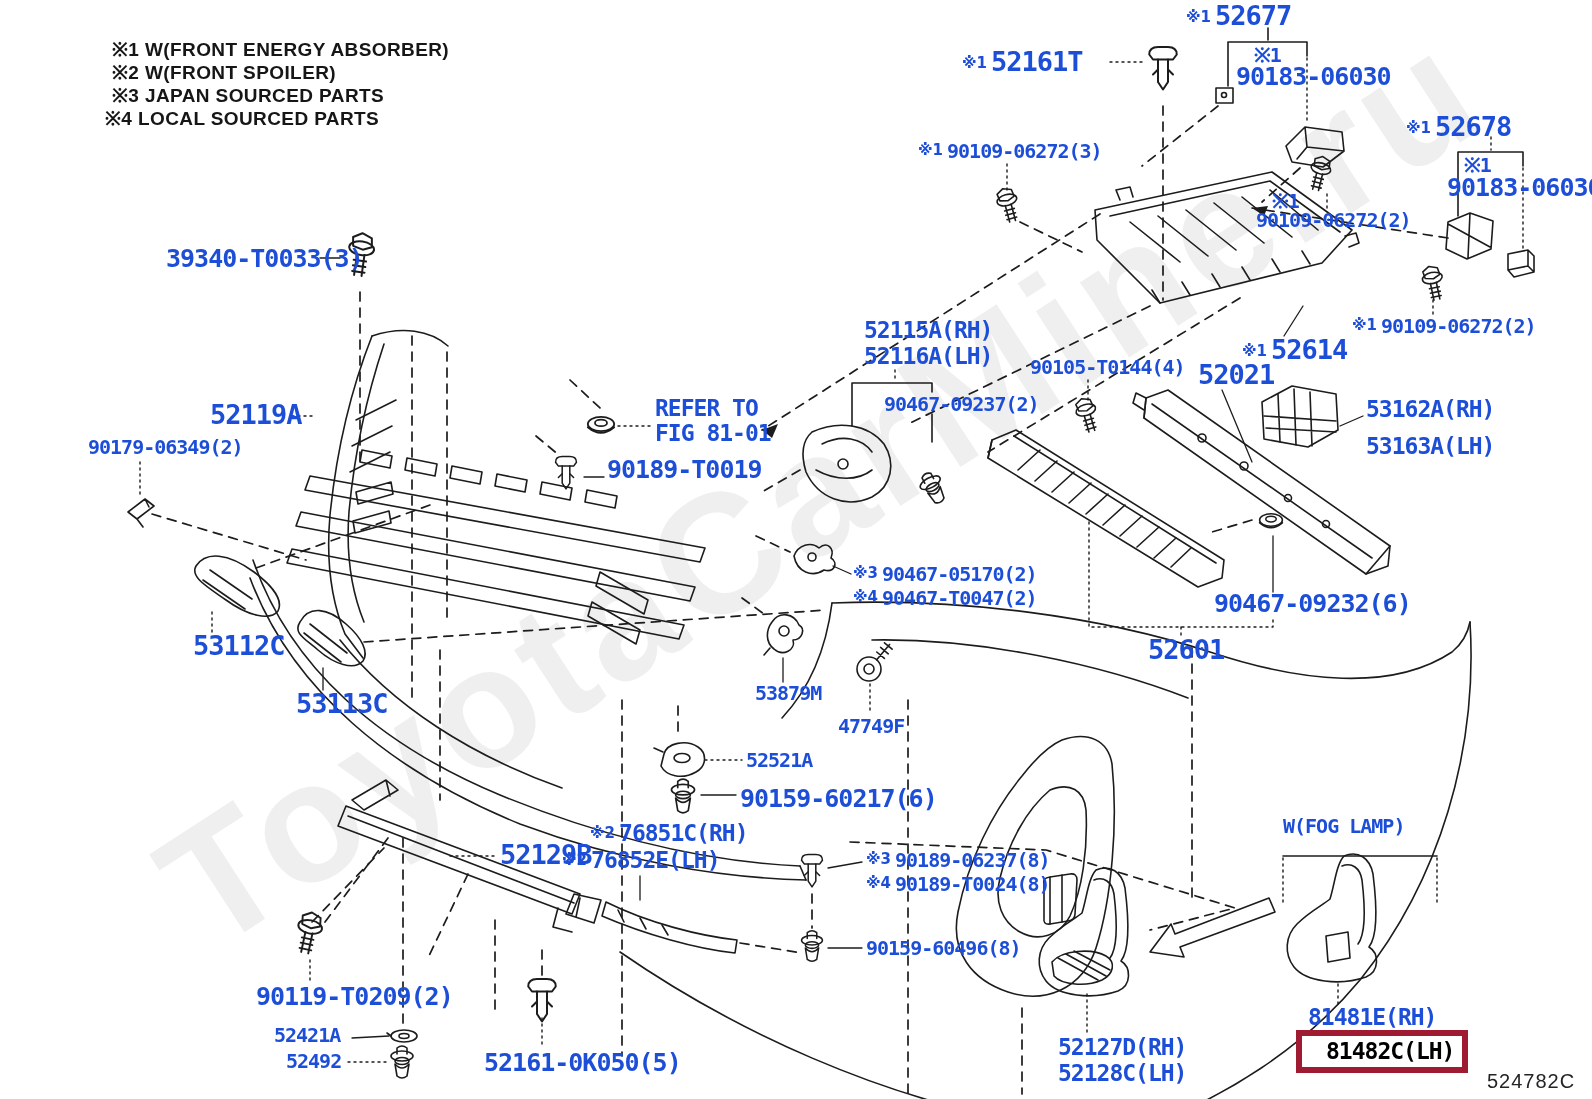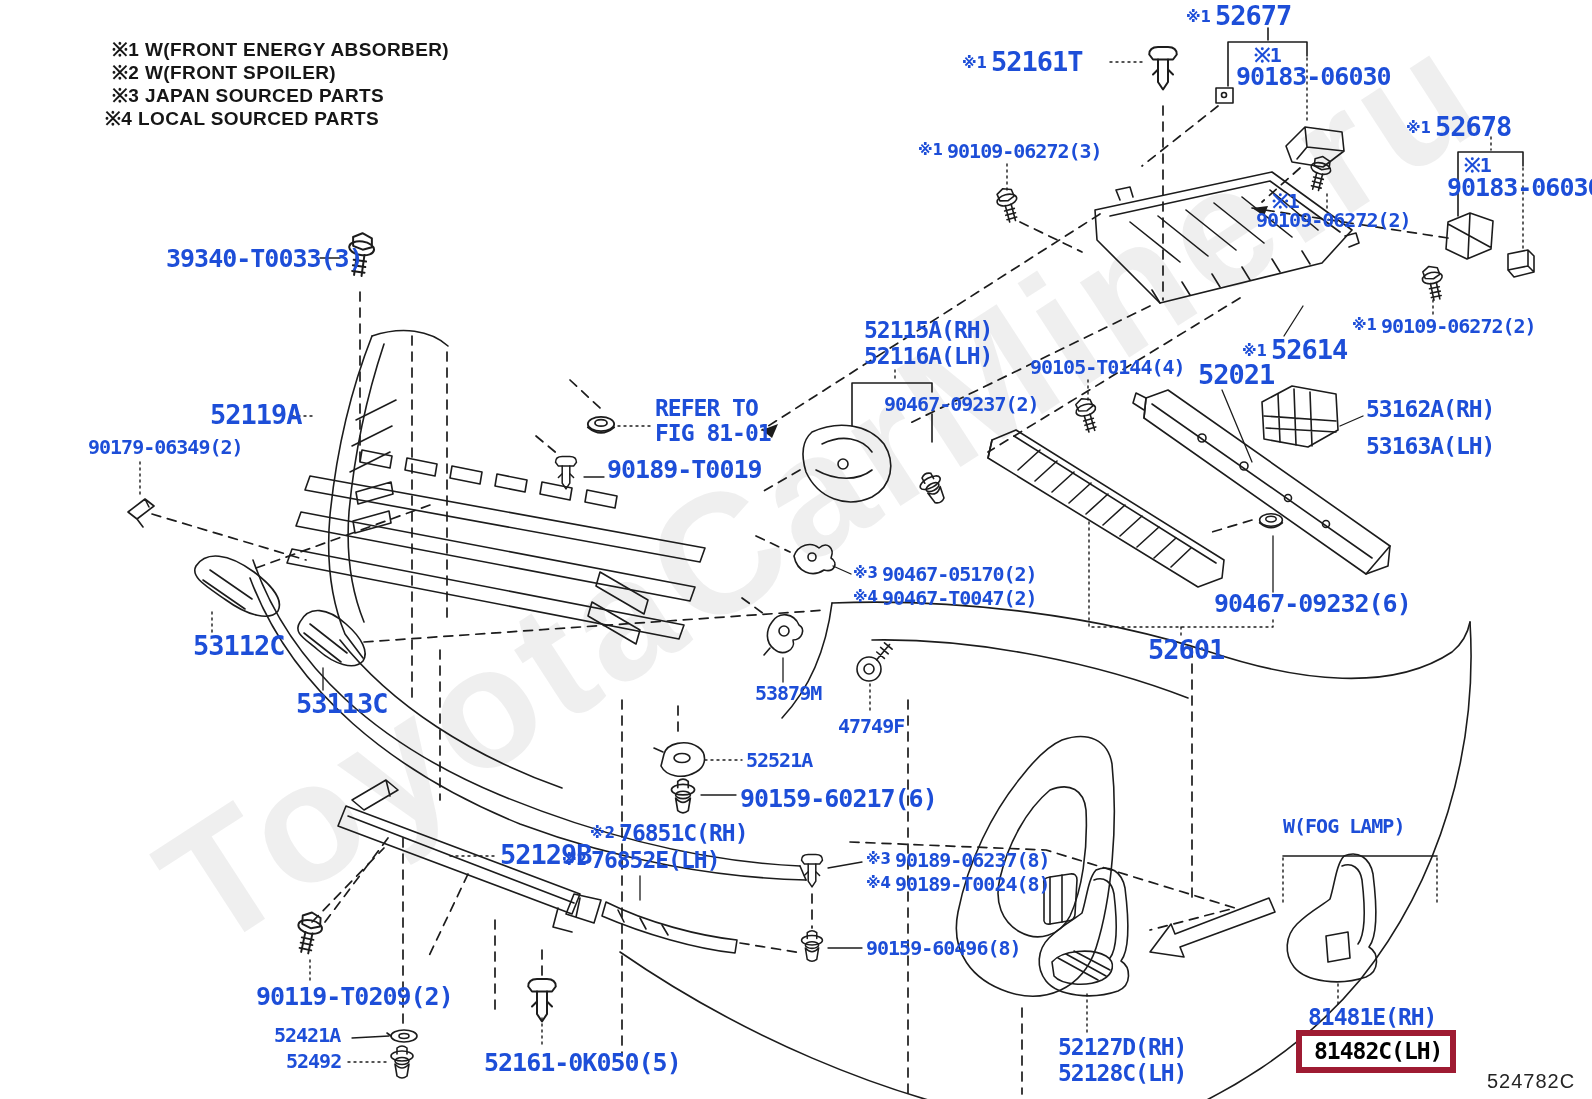--- a/index.html
+++ b/index.html
@@ -17,21 +17,21 @@
   svg.art .ah{fill:#1c1c1c;stroke:none}
   .lbl{position:absolute;z-index:3;color:#1d4ed8;font-weight:700;white-space:nowrap;
        letter-spacing:-1px;line-height:1.05}
   .l27{font-size:27px}.l26{font-size:20px}.l23{font-size:23px}.l21{font-size:25px}.l20{font-size:20px}
   .px{font-family:"DejaVu Sans","DejaVu Sans Mono",sans-serif;font-size:15px;font-weight:700;
       margin-right:4px;vertical-align:3px;letter-spacing:0}
   .legend{font-family:"Liberation Sans",sans-serif;font-weight:700;font-size:19px;
           letter-spacing:.4px;color:#161616}
   .figcode{font-family:"Liberation Sans",sans-serif;font-weight:400;font-size:20px;
            letter-spacing:1px;color:#242424}
-  .hlbox{position:absolute;z-index:4;border:6px solid #9e1b32;padding:2px 8px 3px 12px;background:#fff}
+  .hlbox{position:absolute;z-index:4;border:6px solid #9e1b32;padding:2px 8px 3px 24px;background:#fff}
 </style>
 </head>
 <body>
 
 <div class="stage">
 
   <div class="wm">ToyotaCarMine.ru</div>
 
   <svg class="art" width="1592" height="1099" viewBox="0 0 1592 1099">
     <defs>

